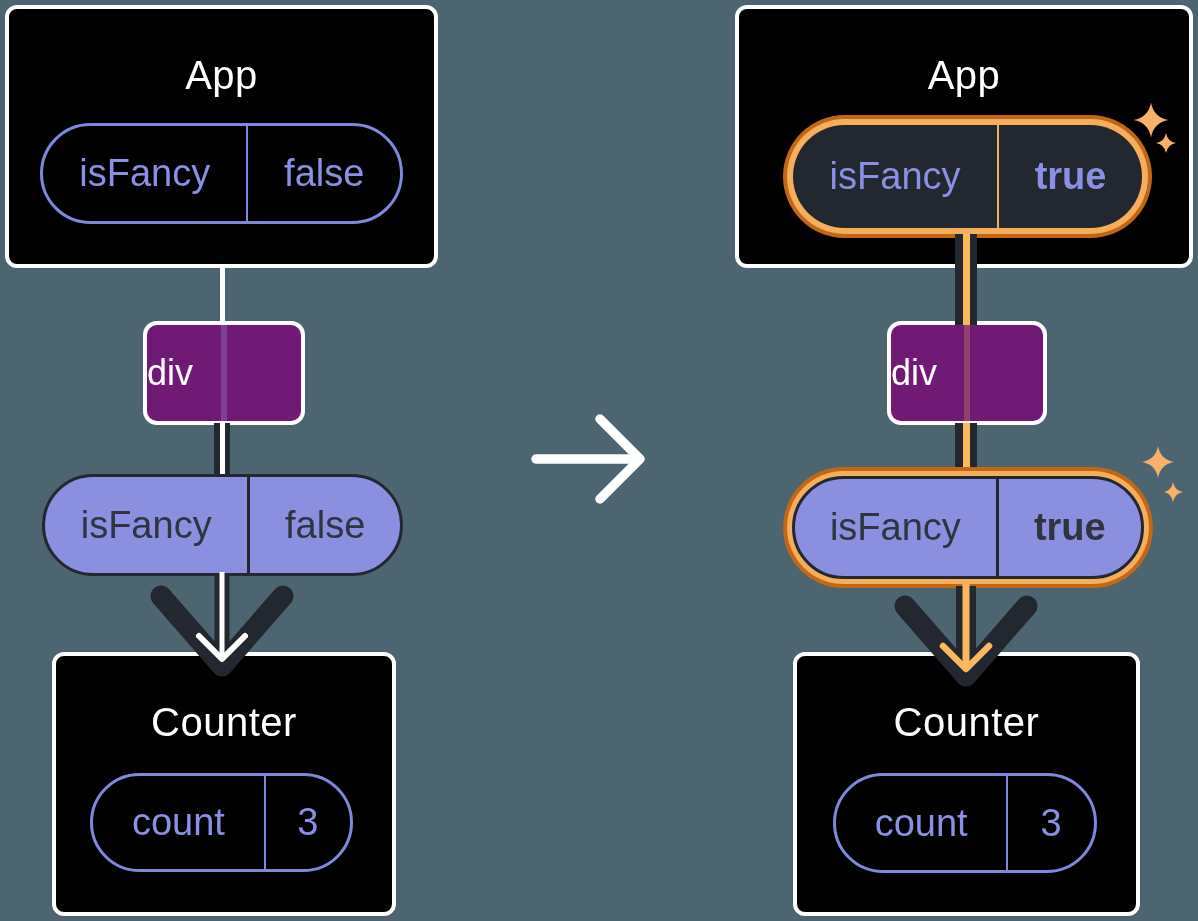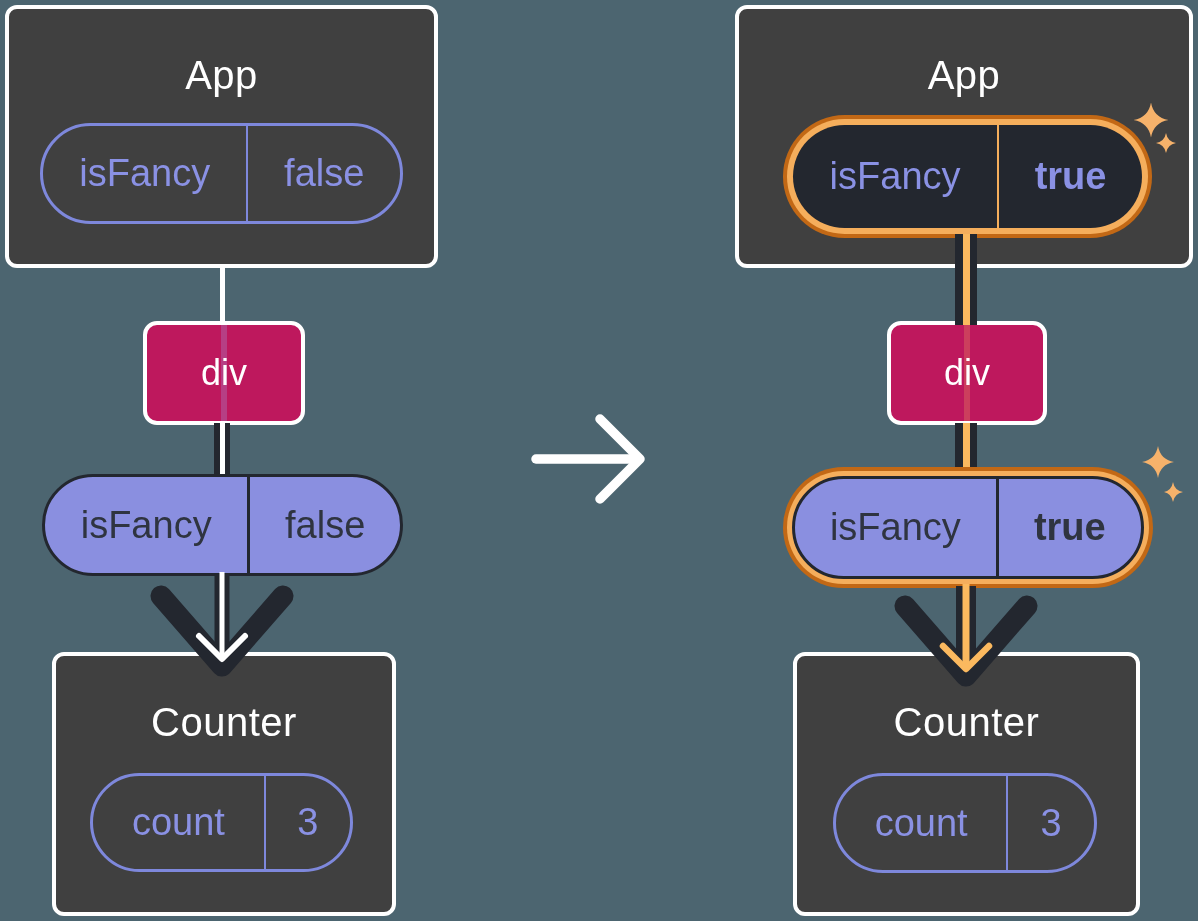--- a/index.html
+++ b/index.html
@@ -2,32 +2,32 @@
 <html><head>
 <meta charset="utf-8">
 <style>
   html,body{margin:0;padding:0;background:#4C6570;}
   .stage{
     position:relative;width:1198px;height:921px;background:#4C6570;
     font-family:"Liberation Sans",sans-serif;overflow:hidden;
   }
   
   .card{
-    position:absolute;box-sizing:border-box;background:#404040;
+    position:absolute;box-sizing:border-box;background:#000000;
     border:4px solid #FFFFFF;border-radius:12px;z-index:1;
   }
   .card-title{
     position:absolute;left:0;width:100%;top:44px;text-align:center;
     color:#FFFFFF;font-size:40px;line-height:44px;letter-spacing:.5px;
   }
   
   .node{
-    position:absolute;box-sizing:border-box;background:#be185d;
+    position:absolute;box-sizing:border-box;background:#701a75;
     border:4px solid #FFFFFF;border-radius:14px;z-index:1;
-    display:flex;align-items:center;justify-content:center;
+    display:flex;align-items:center;justify-content:flex-start;
     color:#FFFFFF;font-size:36px;overflow:hidden;
   }
   .node .lbl{position:relative;z-index:2;}
   .ghost{position:absolute;top:0;bottom:0;left:50%;width:6px;margin-left:-3px;z-index:1;}
   .ghost-purple{background:rgba(160,166,232,0.28);}
   .ghost-orange{background:rgba(245,174,92,0.26);}
   
   .pill{
     position:absolute;box-sizing:border-box;display:flex;align-items:stretch;
     border-radius:999px;overflow:hidden;z-index:3;

